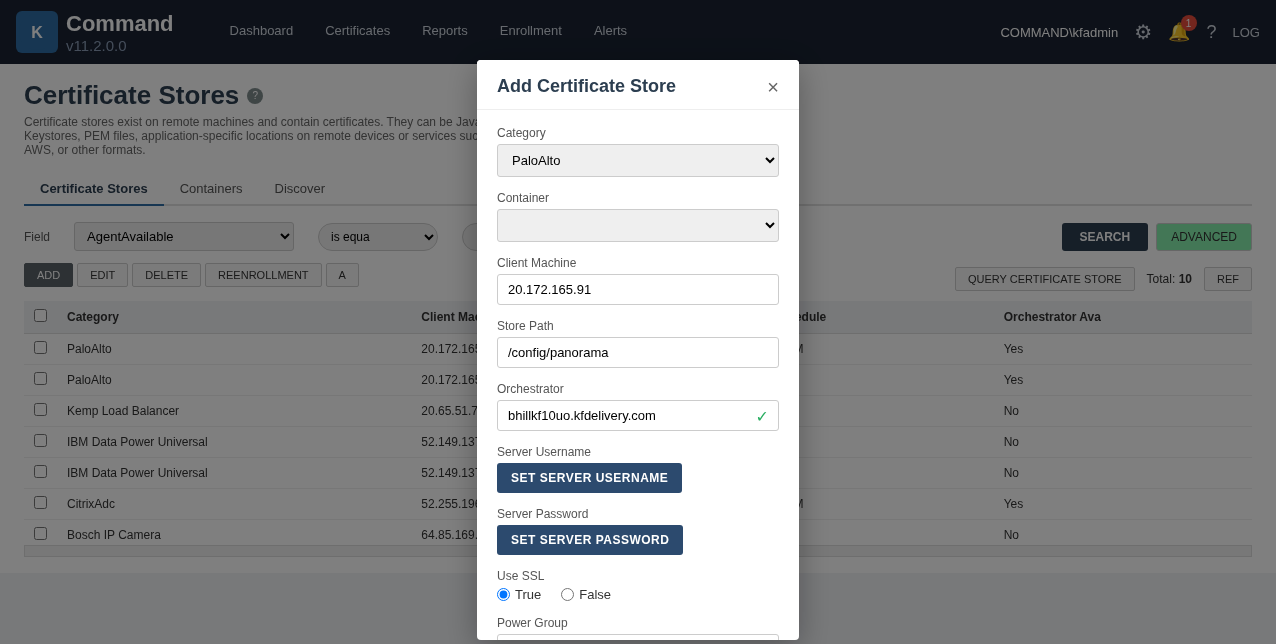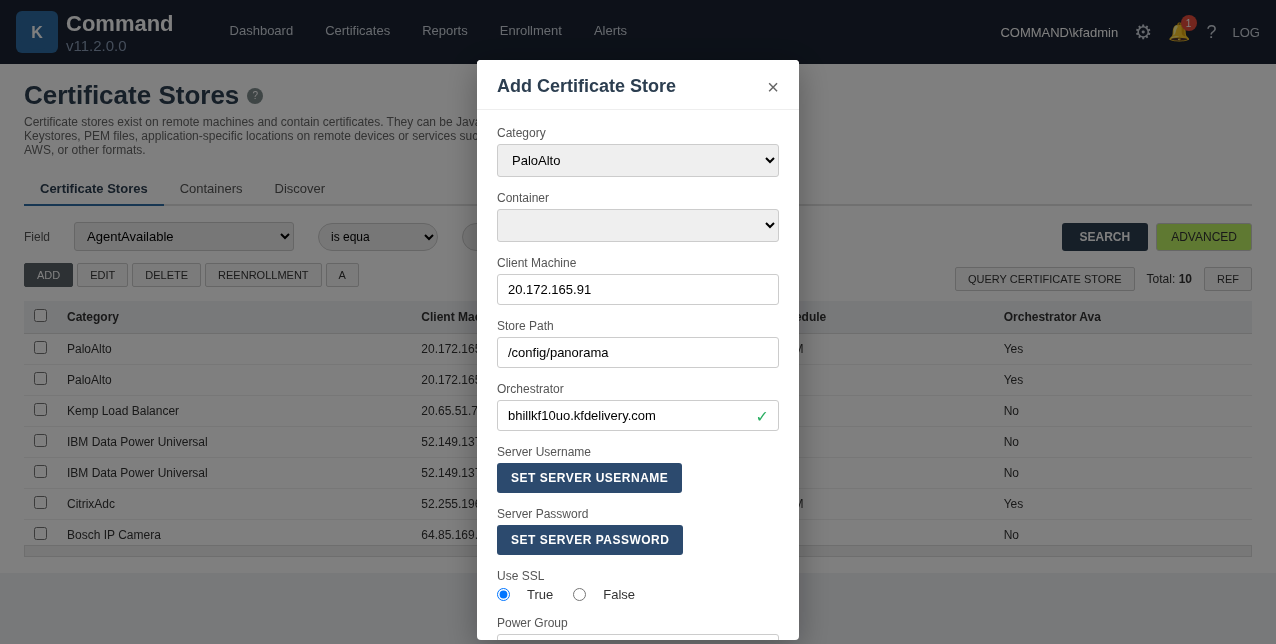--- a/index.html
+++ b/index.html
@@ -162,21 +162,21 @@
       background: #2c3e50;
       color: white;
       border: none;
       padding: 6px 18px;
       border-radius: 3px;
       cursor: pointer;
       font-size: 12px;
       font-weight: bold;
     }
     .btn-advanced {
-      background: #bef264;
+      background: #86efac;
       color: #333;
       border: 1px solid #ccc;
       padding: 6px 14px;
       border-radius: 3px;
       cursor: pointer;
       font-size: 12px;
     }
 
     
     .action-row {
@@ -327,21 +327,21 @@
     }
     .radio-group {
       display: flex;
       gap: 20px;
       align-items: center;
       margin-top: 4px;
     }
     .radio-label {
       display: flex;
       align-items: center;
-      gap: 17px;
+      gap: 5px;
       font-size: 13px;
       cursor: pointer;
     }
     .info-icon {
       display: inline-block;
       width: 16px;
       height: 16px;
       border-radius: 50%;
       background: #7f8c8d;
       color: white;

